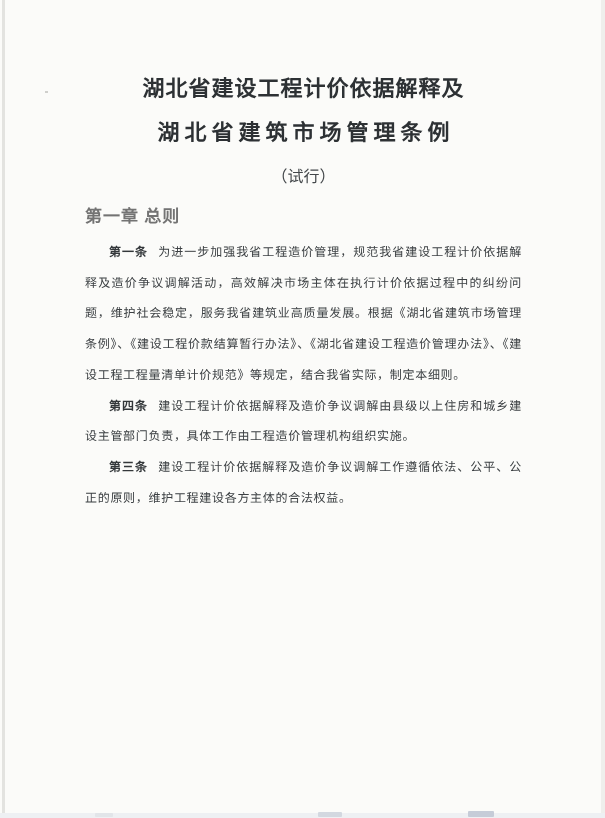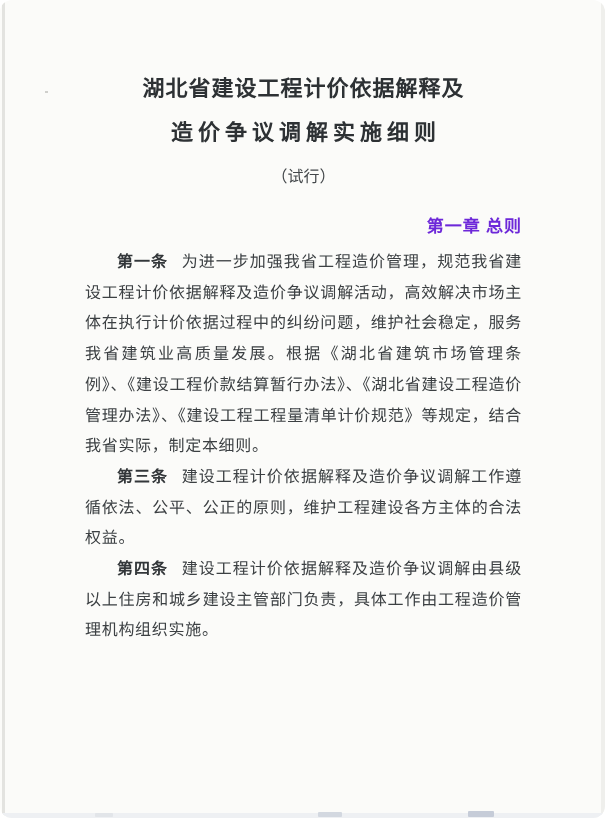--- a/index.html
+++ b/index.html
@@ -8,21 +8,20 @@
     background: #ffffff;
   }
   .page {
     position: relative;
     width: 605px;
     height: 818px;
     background: #fbfbf9;
     overflow: hidden;
     font-family: "Liberation Serif", serif;
     color: #3c4043;
-    border-radius: 12px;
   }
   
   .edge-left {
     position: absolute; left: 2px; top: 0;
     width: 3px; height: 100%;
     background: #d8d8d6;
     opacity: .7;
   }
   .edge-right {
     position: absolute; right: 0; top: 0;
@@ -69,34 +68,34 @@
     text-indent: 5px; 
   }
   .subtitle {
     margin-top: 18px;
     text-align: center;
     font-size: 16px;
     line-height: 26px;
     color: #43474a;
   }
   .chapter {
-    margin-top: 26px;
-    text-align: right;
+    margin-top: 16px;
+    text-align: left;
     font-weight: bold;
     font-size: 17px;
     line-height: 22px;
-    color: #6d28d9;
+    color: #737373;
     letter-spacing: 1px;
   }
   .articles {
     margin-top: 9px;
   }
   .article {
     margin: 0;
-    font-size: 16px;
+    font-size: 12px;
     line-height: 30.7px;
     letter-spacing: 0.7px;
     text-align: justify;
     text-indent: 2em;
     color: #3c4043;
   }
   .article .label {
     font-weight: bold;
     color: #33373a;
     margin-right: 0.85em;
@@ -109,26 +108,26 @@
   <div class="edge-left"></div>
   <div class="edge-right"></div>
   <div class="edge-bottom"></div>
   <div class="artifact a1"></div>
   <div class="artifact a2"></div>
   <div class="artifact a3"></div>
   <div class="speck"></div>
 
   <div class="content">
     <div class="title line1">湖北省建设工程计价依据解释及</div>
-    <div class="title line2">造价争议调解实施细则</div>
+    <div class="title line2">湖北省建筑市场管理条例</div>
     <div class="subtitle">（试行）</div>
     <div class="chapter">第一章 总则</div>
 
     <div class="articles">
       <p class="article"><span class="label">第一条</span><span>为进一步加强我省工程造价管理，规范我省建设工程计价依据解释及造价争议调解活动，高效解决市场主体在执行计价依据过程中的纠纷问题，维护社会稳定，服务我省建筑业高质量发展。根据《湖北省建筑市场管理条例》、《建设工程价款结算暂行办法》、《湖北省建设工程造价管理办法》、《建设工程工程量清单计价规范》等规定，结合我省实际，制定本细则。</span></p>
 
 
+      <p class="article"><span class="label">第四条</span><span>建设工程计价依据解释及造价争议调解由县级以上住房和城乡建设主管部门负责，具体工作由工程造价管理机构组织实施。</span></p>
+
       <p class="article"><span class="label">第三条</span><span>建设工程计价依据解释及造价争议调解工作遵循依法、公平、公正的原则，维护工程建设各方主体的合法权益。</span></p>
-
-      <p class="article"><span class="label">第四条</span><span>建设工程计价依据解释及造价争议调解由县级以上住房和城乡建设主管部门负责，具体工作由工程造价管理机构组织实施。</span></p>
     </div>
   </div>
 </div>
 
 </body></html>

